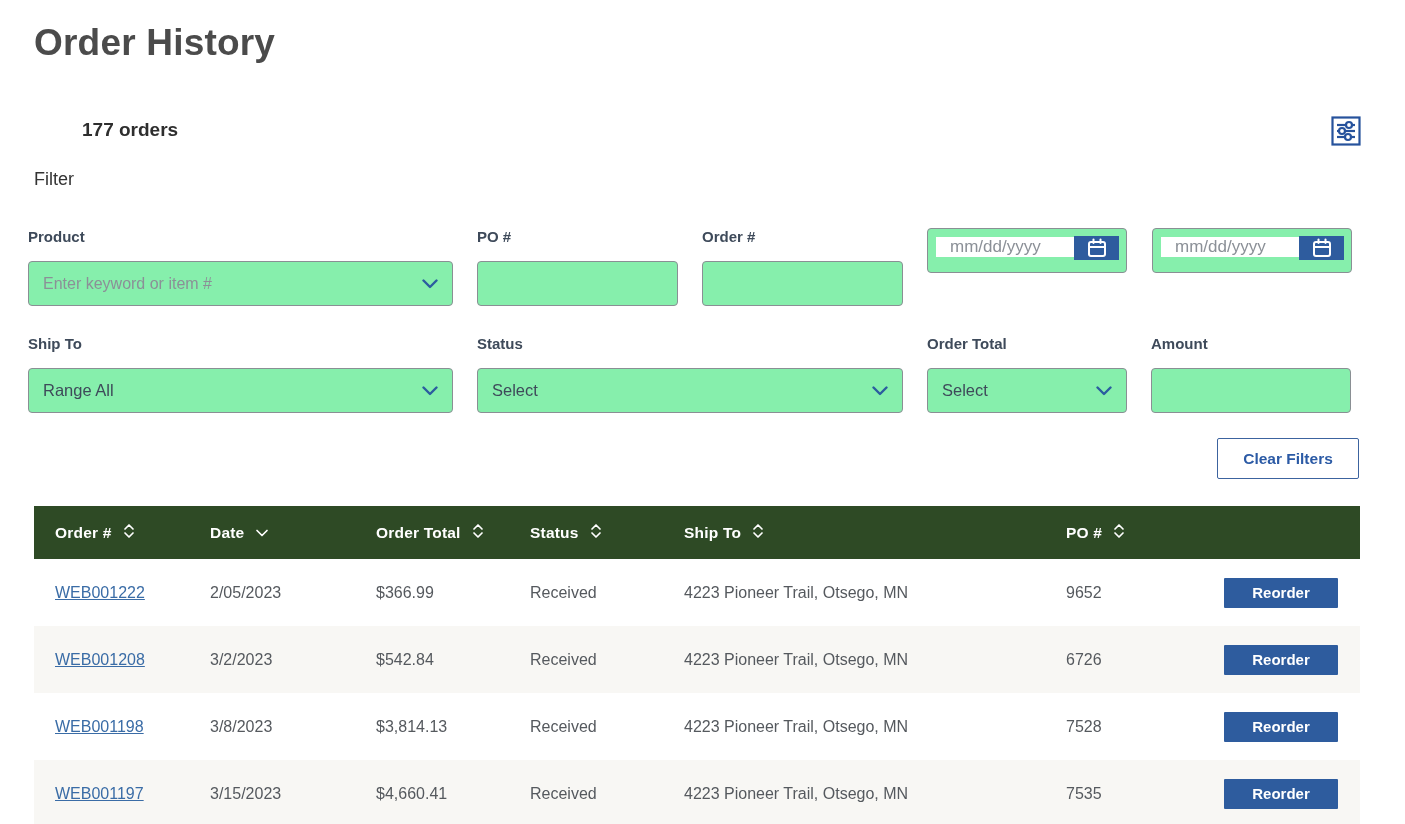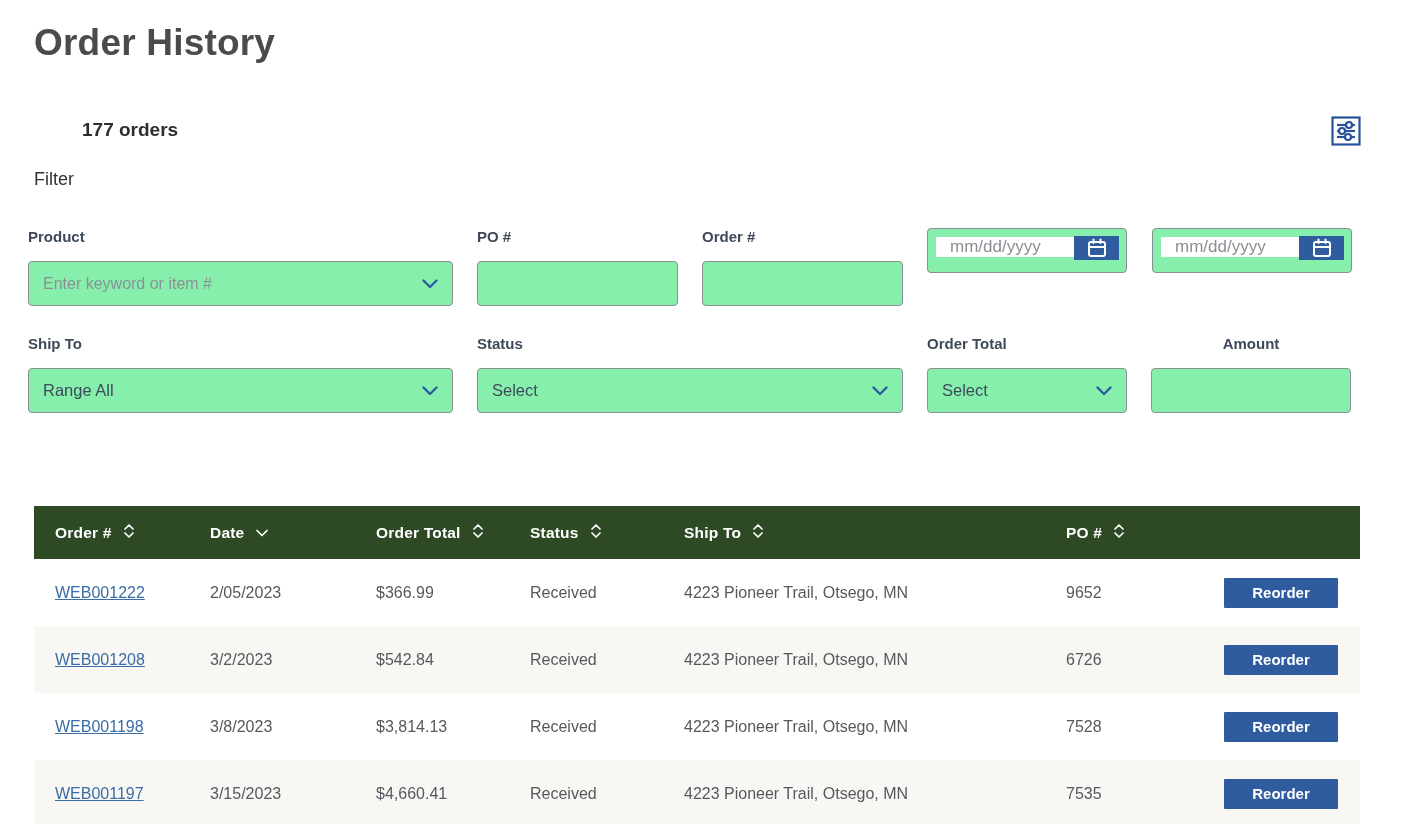--- a/index.html
+++ b/index.html
@@ -199,26 +199,27 @@
     </div>
     <div class="field" style="width:200px;">
       <span class="field-label">Order Total</span>
       <div class="combo">
         <span>Select</span>
         <svg class="chev" width="16" height="10" viewBox="0 0 16 10">
           <path d="M1.5 1.5 L8 8 L14.5 1.5" fill="none" stroke="#2b5d9f" stroke-width="2.4" stroke-linecap="round" stroke-linejoin="round"></path>
         </svg>
       </div>
     </div>
-    <div class="field" style="width:200px;align-items:center;">
+    <div class="field" style="width:200px;">
       <span class="field-label">Amount</span>
       <input class="text-input" type="text" style="">
     </div>
   </div>
 
+  <button class="clear-filters">Clear Filters</button>
 
   <table class="orders-table">
     <colgroup>
       <col class="c1">
         <col class="c2">
         <col class="c3">
         <col class="c4">
         <col class="c5">
         <col class="c6">
         <col class="c7">

